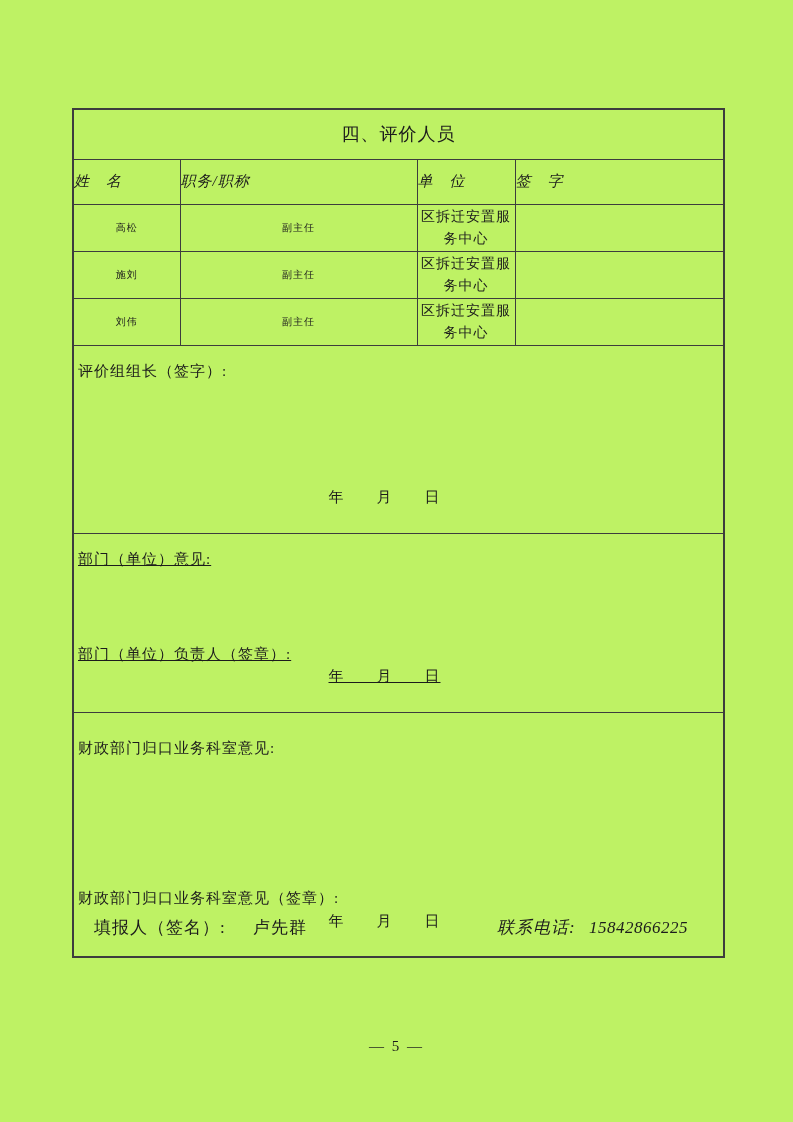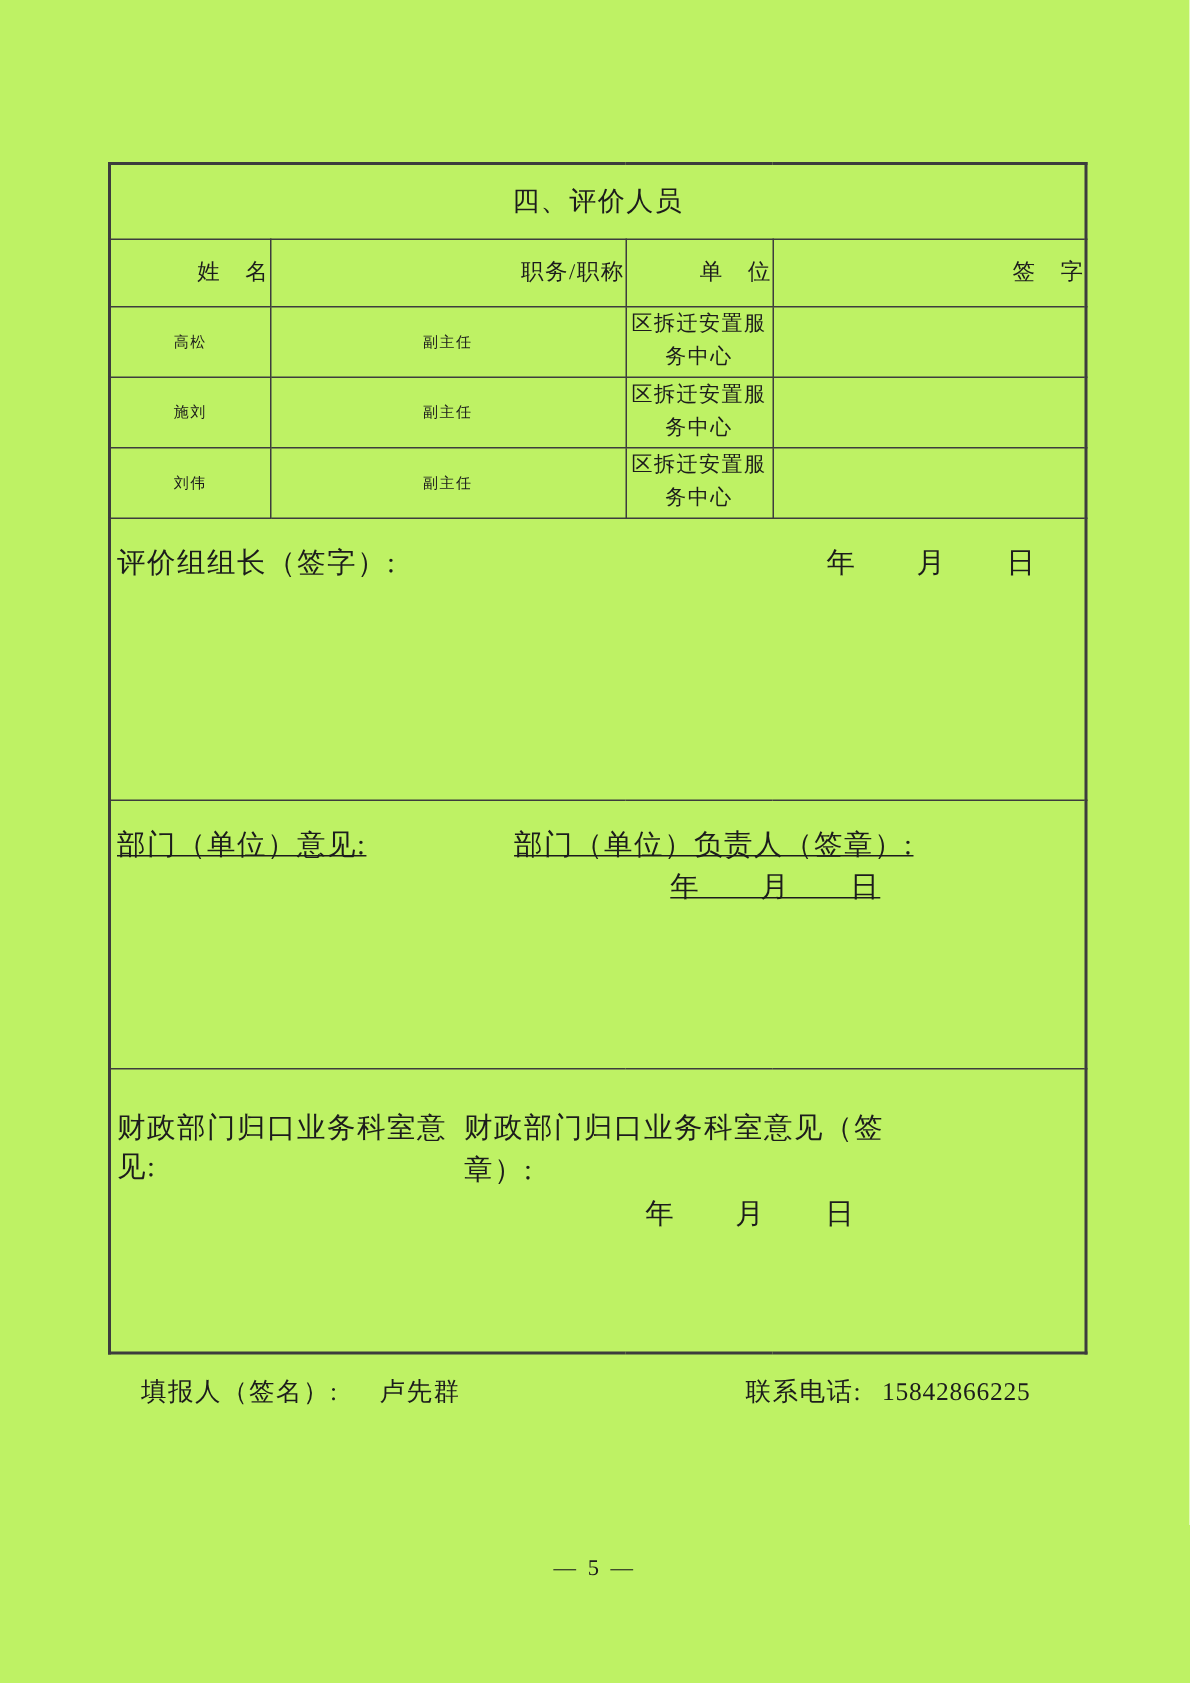--- a/index.html
+++ b/index.html
@@ -30,48 +30,49 @@
   .title-cell {
     height: 50px;
     text-align: center;
     font-family: "Liberation Sans", sans-serif;
     font-weight: bold;
     font-size: 18px;
     letter-spacing: 1px;
   }
   .header-row th {
     height: 45px;
-    text-align: right;
+    text-align: left;
     font-size: 15px;
     letter-spacing: 1px;
+    font-style: italic;
   }
   .data-row td {
     height: 47px;
     text-align: center;
     font-size: 10px;
     letter-spacing: 1px;
   }
   .unit-cell {
     font-size: 14px !important;
     letter-spacing: 1px;
     line-height: 1.55;
     padding: 0 3px;
     word-break: break-all;
   }
   .section-cell { vertical-align: top; }
   .sec-1 { height: 188px; }
   .sec-2 { height: 179px; text-decoration: underline; }
-  .sec-3 { height: 190px; }
+  .sec-3 { height: 245px; }
   .section-inner {
     height: 100%;
     display: flex;
-    flex-direction: row;
+    flex-direction: column;
     justify-content: space-between;
     padding: 16px 0 24px 4px;
-    font-size: 19px;
+    font-size: 15px;
     letter-spacing: 1px;
   }
   .sec-3 .section-inner { padding-top: 26px; }
   .sec-label { text-align: left; }
   .signer-line {
     text-align: left;
     padding-right: 114px;
     line-height: 1.5;
   }
   .date-line {
@@ -82,21 +83,21 @@
   .report-line {
     position: absolute;
     top: 916px;
     left: 0;
     width: 793px;
     font-size: 17px;
     letter-spacing: 1px;
   }
   .filler-block { position: absolute; left: 94px; top: 0; }
   .filler-name { margin-left: 22px; }
-  .phone-block { position: absolute; left: 497px; top: 0; }
+  .phone-block { position: absolute; left: 497px; top: 0; font-style: italic; }
   .phone-number { margin-left: 8px; letter-spacing: 0.5px; }
   .page-footer {
     position: absolute;
     top: 1038px;
     left: 0;
     width: 793px;
     text-align: center;
     font-size: 15px;
     letter-spacing: 2px;
   }

